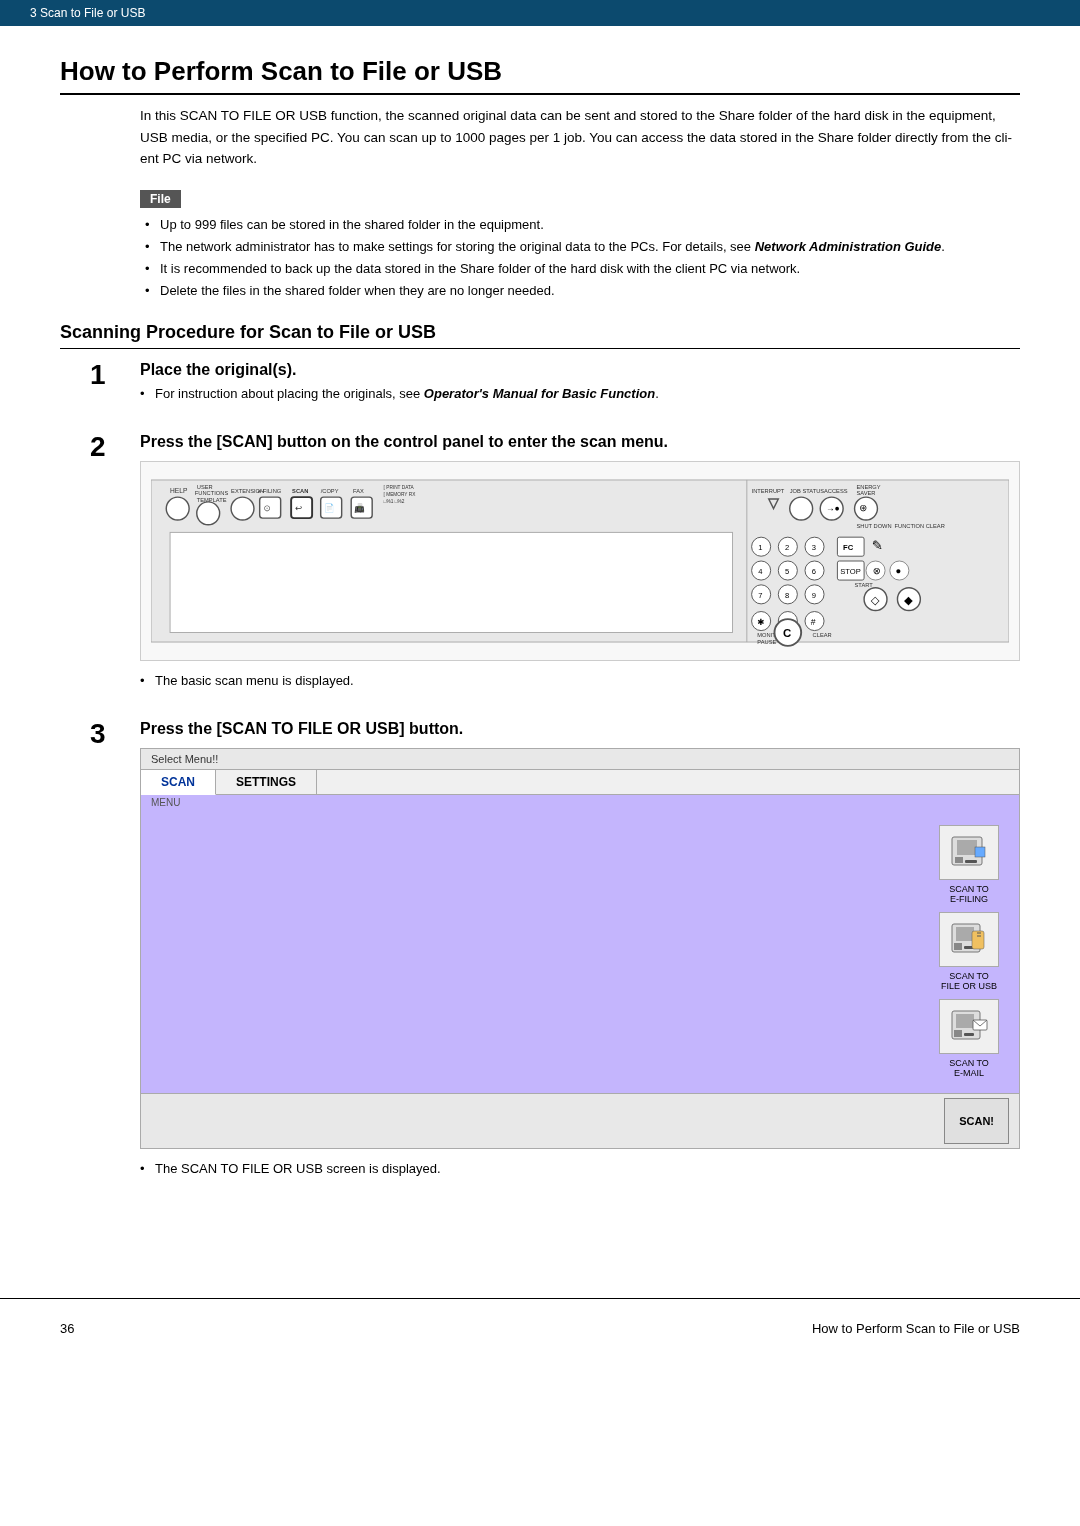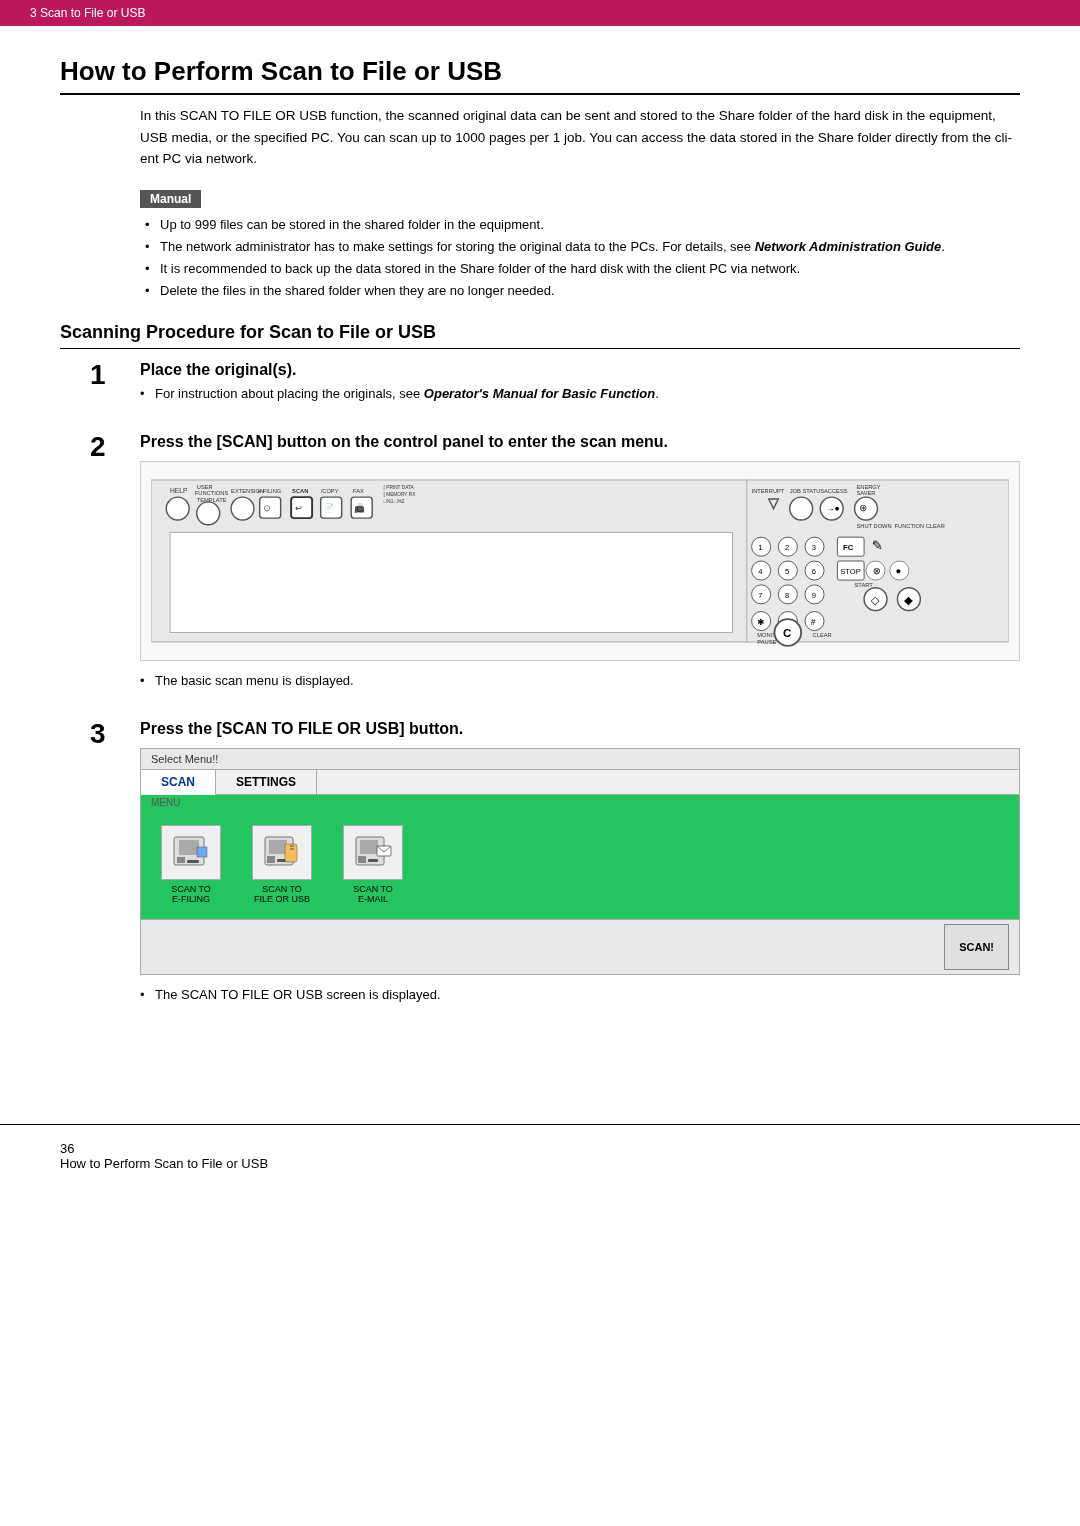--- a/index.html
+++ b/index.html
@@ -7,21 +7,21 @@
       font-family: Arial, Helvetica, sans-serif;
       font-size: 14px;
       color: #000;
       background: #fff;
       width: 1080px;
       min-height: 1526px;
     }
 
     
     .breadcrumb-bar {
-      background: #be185d;
+      background: #0c4a6e;
       padding: 6px 30px;
       font-size: 12px;
       color: #fff;
     }
 
     
     .content {
       padding: 30px 60px 60px 60px;
     }
 
@@ -129,21 +129,21 @@
     
     .panel-svg {
       width: 100%;
       height: 100%;
     }
 
     
     .screen-image {
       border: 1px solid #aaa;
       margin: 10px 0 10px 0;
-      background: #22c55e;
+      background: #c4b5fd;
       width: 100%;
     }
     .screen-header {
       background: #e8e8e8;
       border-bottom: 1px solid #aaa;
       padding: 4px 10px;
       font-size: 11px;
       color: #333;
     }
     .screen-tabs {
@@ -164,22 +164,23 @@
       color: #003399;
     }
     .screen-menu-label {
       font-size: 10px;
       padding: 2px 10px;
       color: #555;
     }
     .screen-body {
       padding: 15px 20px;
       display: flex;
-      gap: 31px;
+      gap: 8px;
       align-items: flex-end;
+      flex-direction: column;
     }
     .scan-icon-block {
       display: flex;
       flex-direction: column;
       align-items: center;
       font-size: 10px;
       gap: 4px;
     }
     .scan-icon {
       width: 60px;
@@ -203,45 +204,44 @@
       font-size: 11px;
       font-weight: bold;
       padding: 16px 14px;
     }
 
     
     .page-footer {
       border-top: 1px solid #000;
       display: flex;
       justify-content: space-between;
-      padding: 16px 60px;
+      padding: 22px 60px;
       font-size: 13px;
       margin-top: 30px;
-      flex-direction: column;
     }
 
     .bold-italic { font-weight: bold; font-style: italic; }
   </style>
 </head>
 <body>
 
 <div class="breadcrumb-bar">
   <span>3   Scan to File or USB</span>
 </div>
 
 <div class="content">
 
   <h1 class="page-title">How to Perform Scan to File or USB</h1>
 
   <div class="intro-text">
     <p>In this SCAN TO FILE OR USB function, the scanned original data can be sent and stored to the Share folder of the hard disk in the equipment, USB media, or the specified PC. You can scan up to 1000 pages per 1 job. You can access the data stored in the Share folder directly from the cli­ent PC via network.</p>
   </div>
 
   <div class="notes-box">
-    <div class="notes-label">Manual</div>
+    <div class="notes-label">File</div>
     <ul class="notes-list">
       <li>Up to 999 files can be stored in the shared folder in the equipment.</li>
       <li>The network administrator has to make settings for storing the original data to the PCs. For details, see <span class="bold-italic">Network Administration Guide</span>.</li>
       <li>It is recommended to back up the data stored in the Share folder of the hard disk with the cli­ent PC via network.</li>
       <li>Delete the files in the shared folder when they are no longer needed.</li>
     </ul>
   </div>
 
   <h2 class="section-heading">Scanning Procedure for Scan to File or USB</h2>
 

